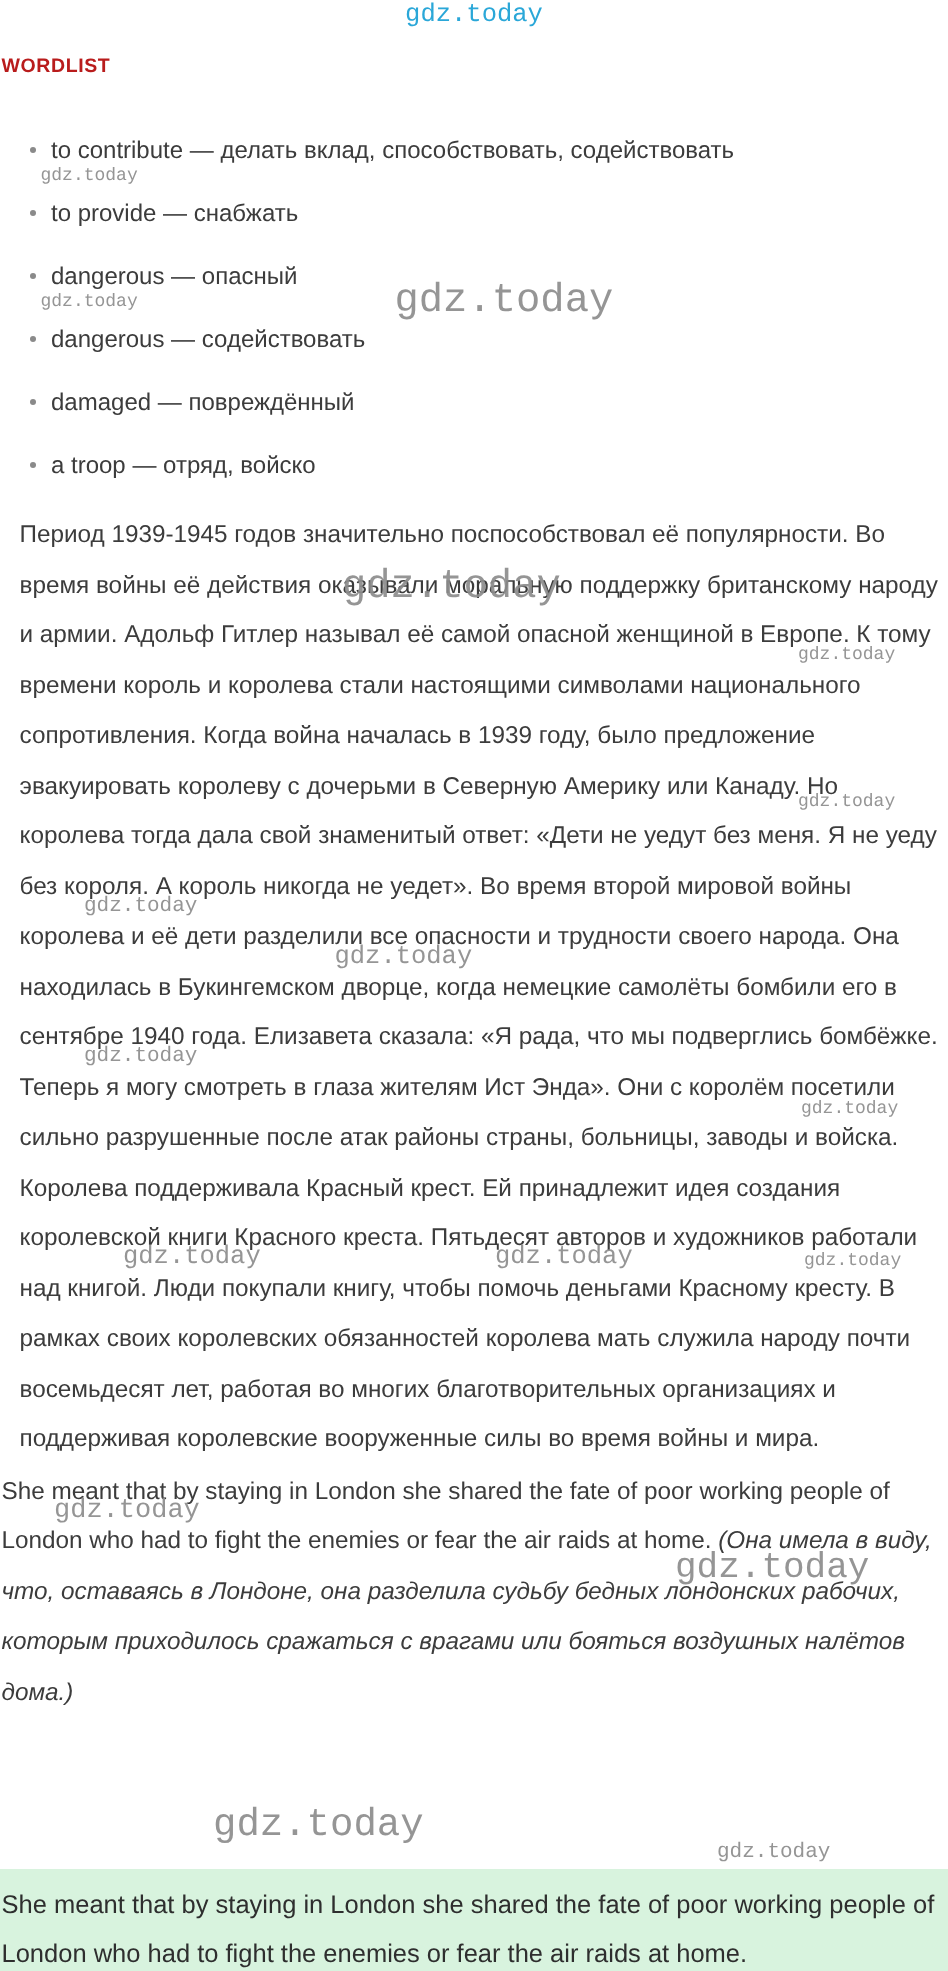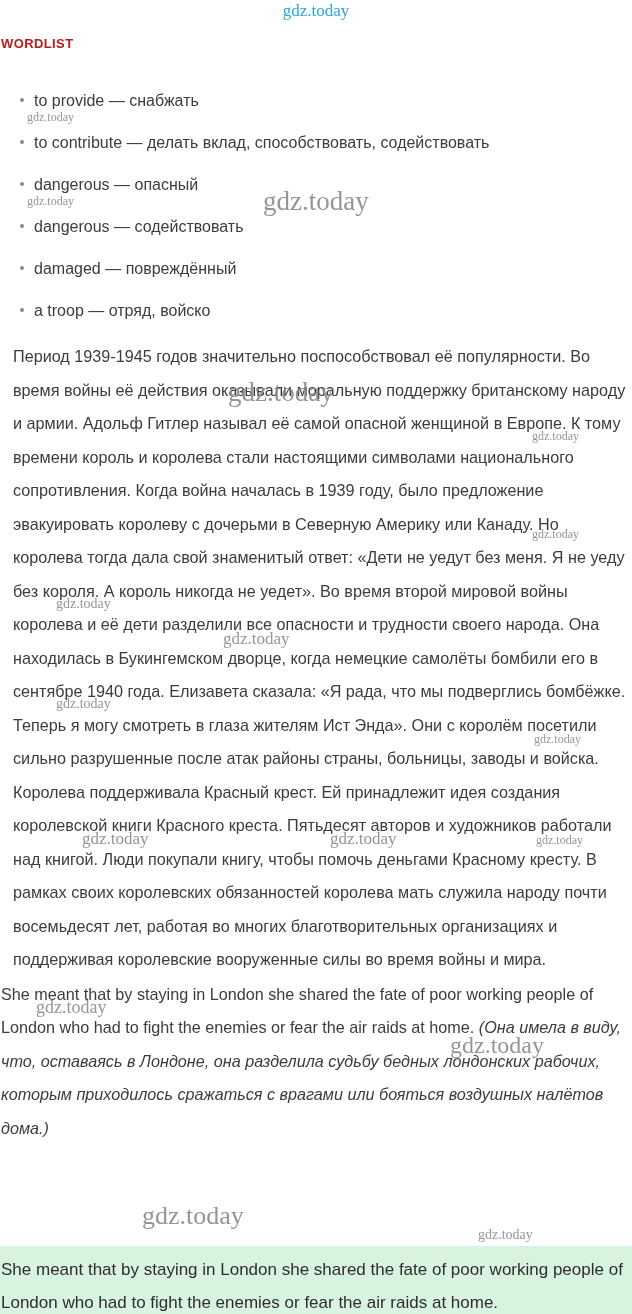--- a/index.html
+++ b/index.html
@@ -5,21 +5,21 @@
   * { margin:0; padding:0; box-sizing:border-box; }
   html, body { background:#ffffff; }
   .page {
     position:relative; width:632px; height:1314px; overflow:hidden;
     background:#ffffff; color:#3c3c3c;
     font-family:"Liberation Sans", sans-serif;
   }
   
   .wm {
     position:absolute; color:#8d8d8d; white-space:nowrap;
-    font-family:Liberation Serif, serif; opacity:.92; z-index:2;
+    font-family:Liberation Mono, monospace; opacity:.92; z-index:2;
   }
   .wm-top { left:0; right:0; top:1px; text-align:center; font-size:17px; color:#2aa7d8; opacity:1; }
   .wm-s { font-size:12px; }
   .wm-m { font-size:17px; }
   .wm-l { font-size:27px; }
   
   .wordlist-title {
     margin:36px 0 0 1px; font-size:13px; font-weight:700; color:#b91c1c;
     letter-spacing:.4px;
   }
@@ -60,28 +60,28 @@
   <span class="wm wm-m" style="left:330px; top:829px;">gdz.today</span>
   <span class="wm wm-s" style="left:536px; top:833px;">gdz.today</span>
   <span class="wm wm-m" style="left:36px;  top:997px; font-size:18px;">gdz.today</span>
   <span class="wm wm-l" style="left:450px; top:1032px; font-size:24px;">gdz.today</span>
   <span class="wm wm-l" style="left:142px; top:1201px; font-size:26px;">gdz.today</span>
   <span class="wm wm-s" style="left:478px; top:1227px; font-size:14px;">gdz.today</span>
 
   <h2 class="wordlist-title">WORDLIST</h2>
   <ul class="wordlist">
     <li>
+      <span>to contribute</span>
+      <span>—</span>
+      <span>делать вклад, способствовать, содействовать</span>
+    </li>
+    <li>
       <span>to provide</span>
       <span>—</span>
       <span>снабжать</span>
-    </li>
-    <li>
-      <span>to contribute</span>
-      <span>—</span>
-      <span>делать вклад, способствовать, содействовать</span>
     </li>
     <li>
       <span>dangerous</span>
       <span>—</span>
       <span>опасный</span>
     </li>
     <li>
       <span>dangerous</span>
       <span>—</span>
       <span>содействовать</span>

